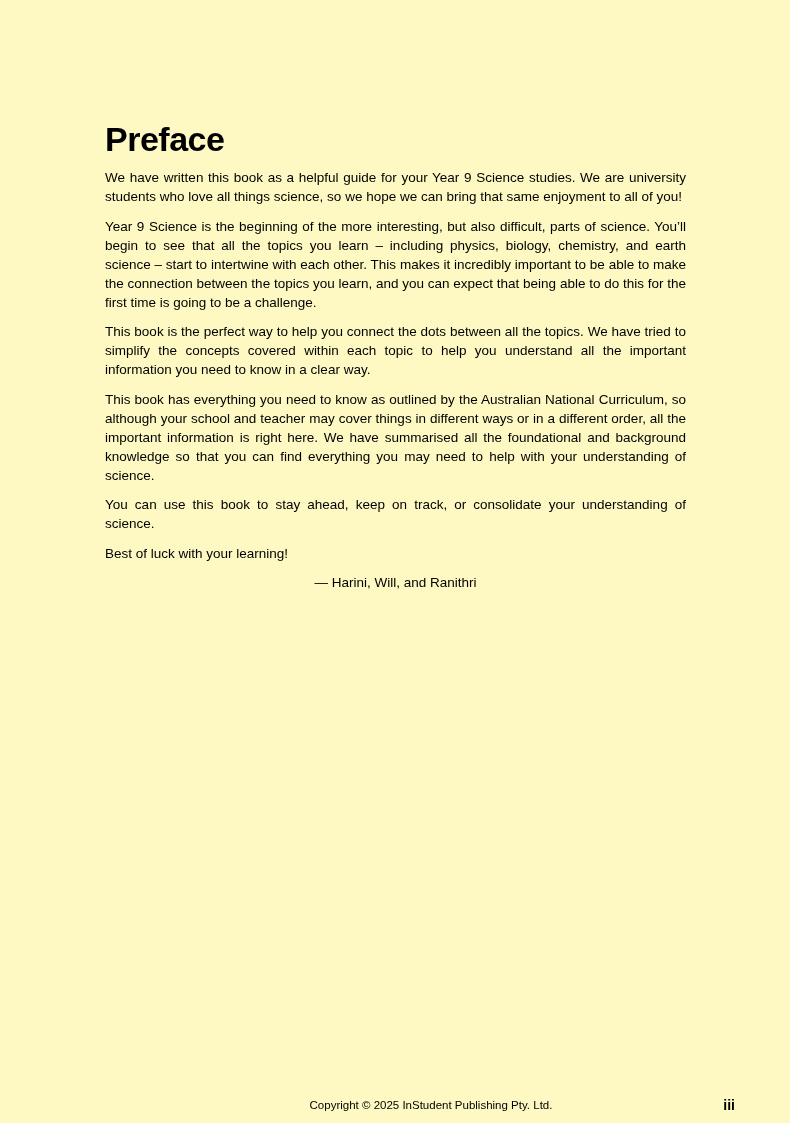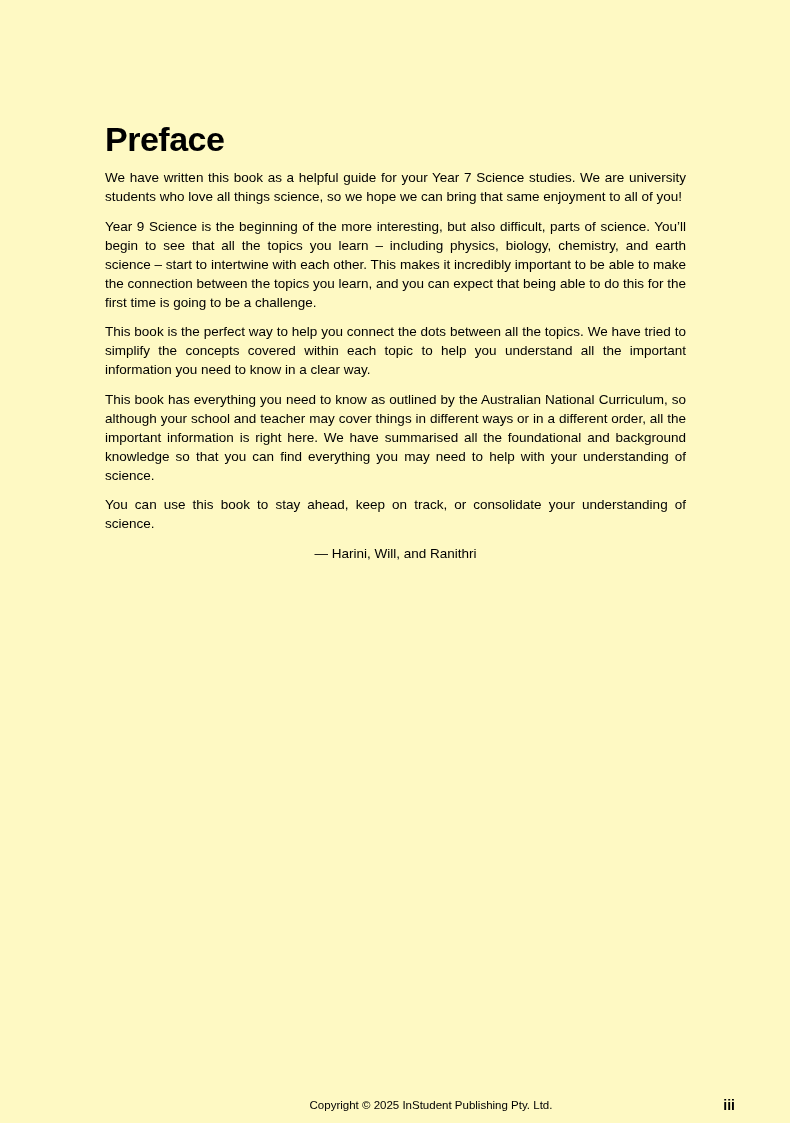--- a/index.html
+++ b/index.html
@@ -69,25 +69,26 @@
     font-weight: bold;
     font-size: 14px;
   }
 </style>
 </head>
 <body>
 
 <div class="page">
   <div class="text-block">
     <h1 class="title">Preface</h1>
-    <p class="body-par">We have written this book as a helpful guide for your Year 7 Science studies.  We are university students who love all things science, so we hope we can bring that same enjoyment to all of you!</p>
+    <p class="body-par">We have written this book as a helpful guide for your Year 9 Science studies.  We are university students who love all things science, so we hope we can bring that same enjoyment to all of you!</p>
     <p class="body-par">Year 9 Science is the beginning of the more interesting, but also difficult, parts of science. You’ll begin to see that all the topics you learn – including physics, biology, chemistry, and earth science – start to intertwine with each other. This makes it incredibly important to be able to make the connection between the topics you learn, and you can expect that being able to do this for the first time is going to be a challenge.</p>
     <p class="body-par">This book is the perfect way to help you connect the dots between all the topics.  We have tried to simplify the concepts covered within each topic to help you understand all the important information you need to know in a clear way.</p>
     <p class="body-par">This book has everything you need to know as outlined by the Australian National Curriculum, so although your school and teacher may cover things in different ways or in a different order, all the important information is right here.  We have summarised all the foundational and background knowledge so that you can find everything you may need to help with your understanding of science.</p>
     <p class="body-par">You can use this book to stay ahead, keep on track, or consolidate your understanding of science.</p>
+    <p class="body-par">Best of luck with your learning!</p>
     <div class="signature">— Harini, Will, and Ranithri</div>
   </div>
 
   <div class="footer">
     <div class="footer-copyright">Copyright © 2025 InStudent Publishing Pty. Ltd.</div>
     <div class="footer-page">iii</div>
   </div>
 </div>
 
 </body></html>

